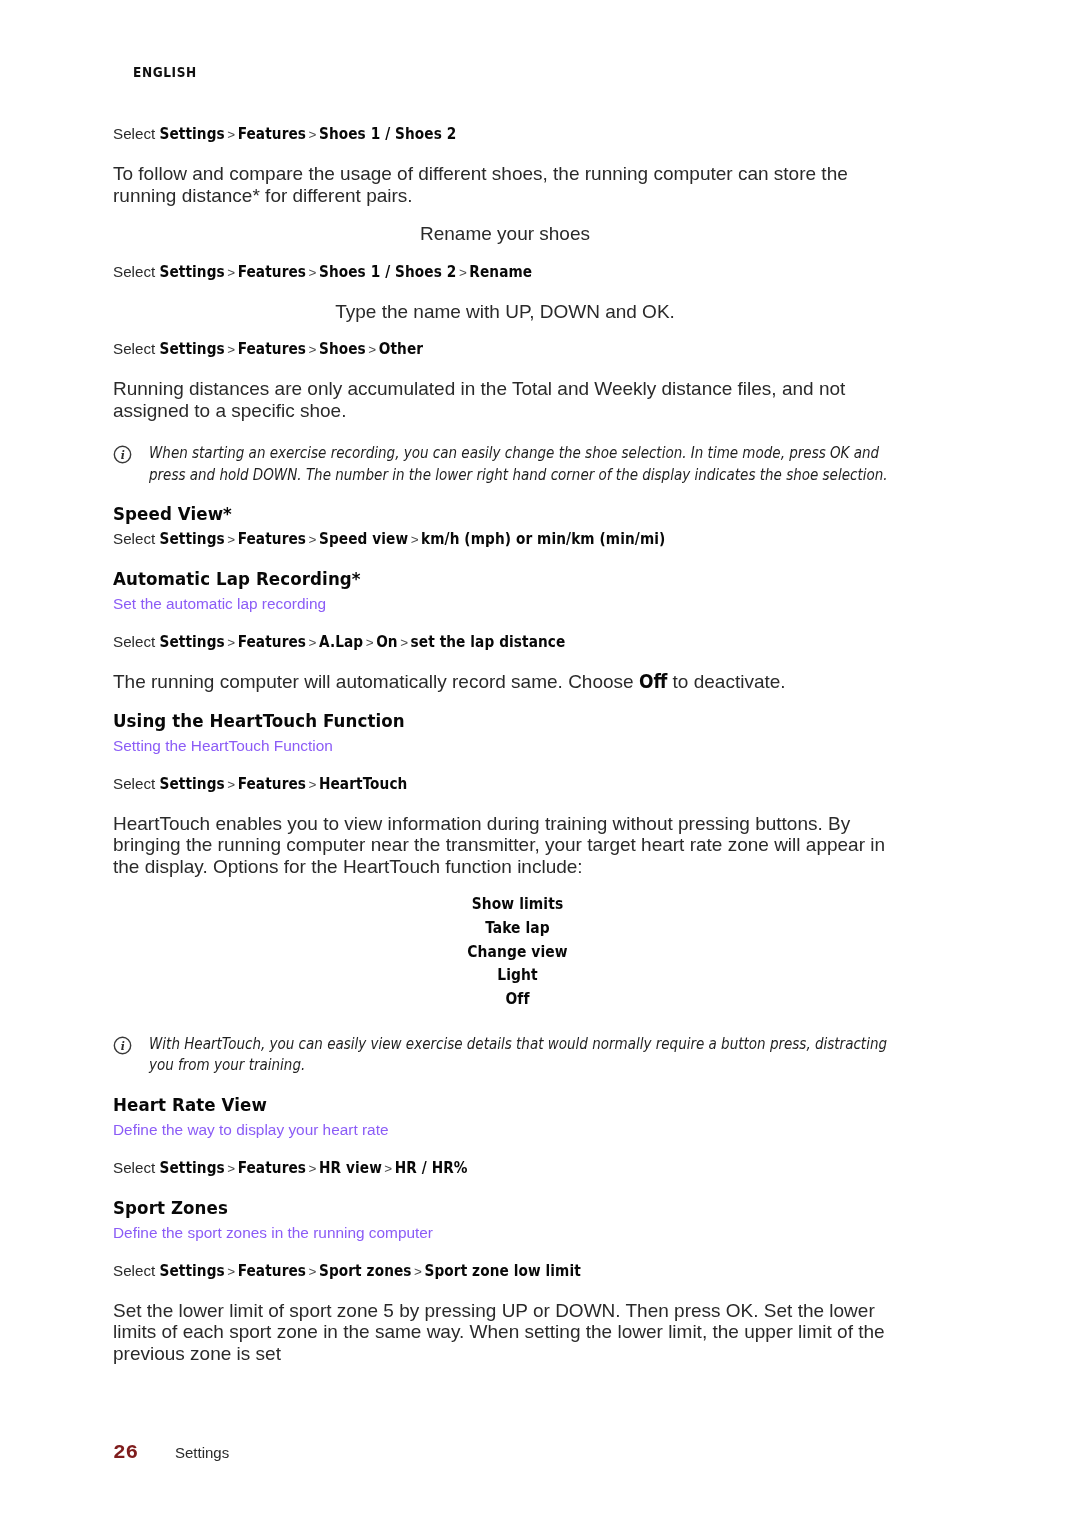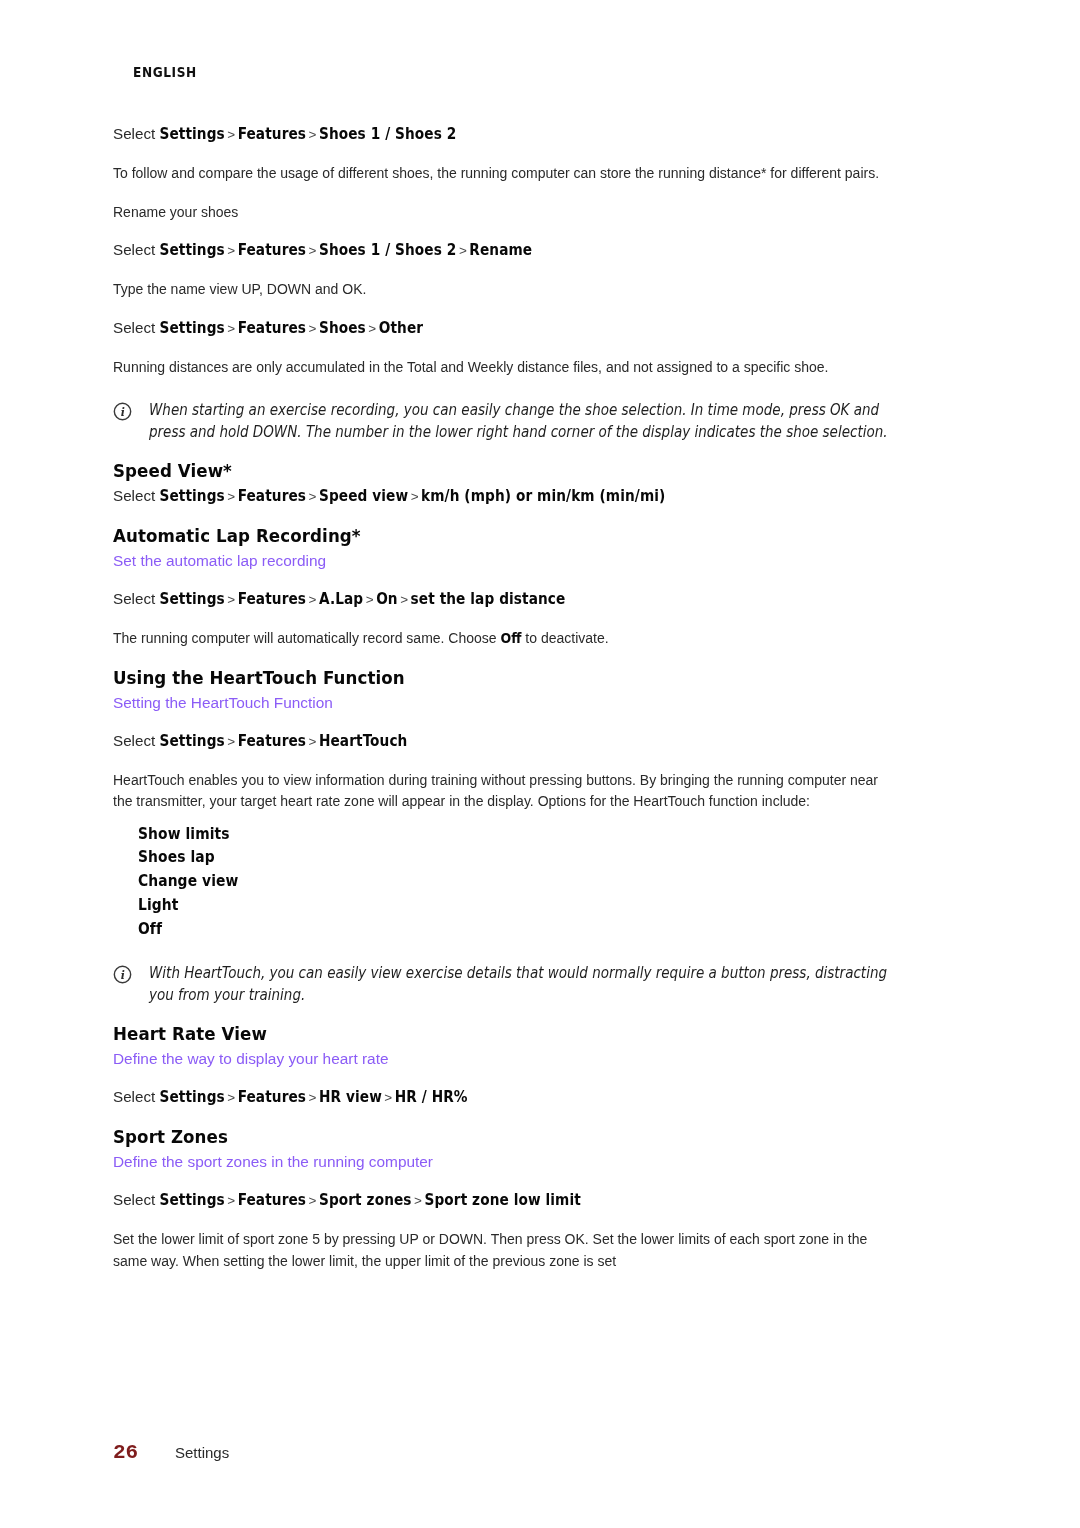--- a/index.html
+++ b/index.html
@@ -42,26 +42,26 @@
     top: 123px;
     left: 0;
     width: 784px;
   }
 
   p, .blk {
     margin: 0;
   }
 
   .para {
-    font-size: 14px;
+    font-size: 19px;
     line-height: 21.5px;
     color: #2a2a2a;
     margin-bottom: 17px;
   }
-  .para.tight { margin-bottom: 16px; }
+  .para.tight { margin-bottom: 16px; text-align: center; }
 
   
   .crumb {
     font-size: 15.2px;
     line-height: 21px;
     color: #1a1a1a;
     margin-bottom: 18px;
     white-space: nowrap;
   }
   .crumb .lead {
@@ -129,22 +129,23 @@
     font-size: 15px;
     line-height: 21.5px;
     font-style: italic;
     color: #1f1f1f;
     font-family: "DejaVu Sans Condensed", "Liberation Sans Narrow", "Liberation Sans", sans-serif;
   }
 
   
   ul.optlist {
     list-style: none;
-    margin: 10px 0 0 0;
+    margin: 16px 0 0 0;
     padding: 0 0 0 25px;
+    text-align: center;
   }
   ul.optlist li {
     font-family: "DejaVu Sans Condensed", "Liberation Sans Narrow", "Liberation Sans", sans-serif;
     font-weight: bold;
     font-size: 15.4px;
     line-height: 23.8px;
     color: #080808;
     letter-spacing: 0.1px;
   }
 
@@ -185,21 +186,21 @@
     </div>
 
     <p class="para">To follow and compare the usage of different shoes, the running computer can store the running distance* for different pairs.</p>
 
     <p class="para tight">Rename your shoes</p>
 
     <div class="crumb">
       <span class="lead">Select</span><span>&nbsp;</span><span class="node">Settings</span><span class="sep">&gt;</span><span class="node">Features</span><span class="sep">&gt;</span><span class="node">Shoes 1 / Shoes 2</span><span class="sep">&gt;</span><span class="node">Rename</span>
     </div>
 
-    <p class="para tight">Type the name view  UP, DOWN and OK.</p>
+    <p class="para tight">Type the name with  UP, DOWN and OK.</p>
 
 
     <div class="crumb">
       <span class="lead">Select</span><span>&nbsp;</span><span class="node">Settings</span><span class="sep">&gt;</span><span class="node">Features</span><span class="sep">&gt;</span><span class="node">Shoes</span><span class="sep">&gt;</span><span class="node">Other</span>
     </div>
 
     <p class="para">Running distances are only accumulated in the Total and Weekly distance files, and not assigned to a specific shoe.</p>
 
     <div class="note">
       <span class="note-icon">
@@ -224,21 +225,21 @@
     <p class="para"><span>The running computer will automatically record same. Choose </span><span class="tok">Off</span><span> to deactivate.</span></p>
 
     <h2 class="head head-gap-mid">Using the HeartTouch Function</h2>
     <p class="subline">Setting the HeartTouch Function</p>
     <div class="crumb">
       <span class="lead">Select</span><span>&nbsp;</span><span class="node">Settings</span><span class="sep">&gt;</span><span class="node">Features</span><span class="sep">&gt;</span><span class="node">HeartTouch</span>
     </div>
     <p class="para" style="margin-bottom:0;">HeartTouch enables you to view information during training without pressing buttons. By bringing the running computer near the transmitter, your target heart rate zone will appear in the display. Options for the HeartTouch function include:</p>
     <ul class="optlist">
       <li>Show limits</li>
-      <li>Shoes lap</li>
+      <li>Take lap</li>
       <li>Change view</li>
       <li>Light</li>
       <li>Off</li>
     </ul>
 
     <div class="note">
       <span class="note-icon">
         <svg width="19" height="19" viewBox="0 0 20 20" aria-hidden="true">
           <circle cx="10" cy="10" r="8.6" fill="none" stroke="#3a3a3a" stroke-width="1.5"></circle>
           <text x="10.4" y="14.6" text-anchor="middle" font-family="DejaVu Serif, serif" font-style="italic" font-weight="bold" font-size="11.5" fill="#2a2a2a">i</text>

